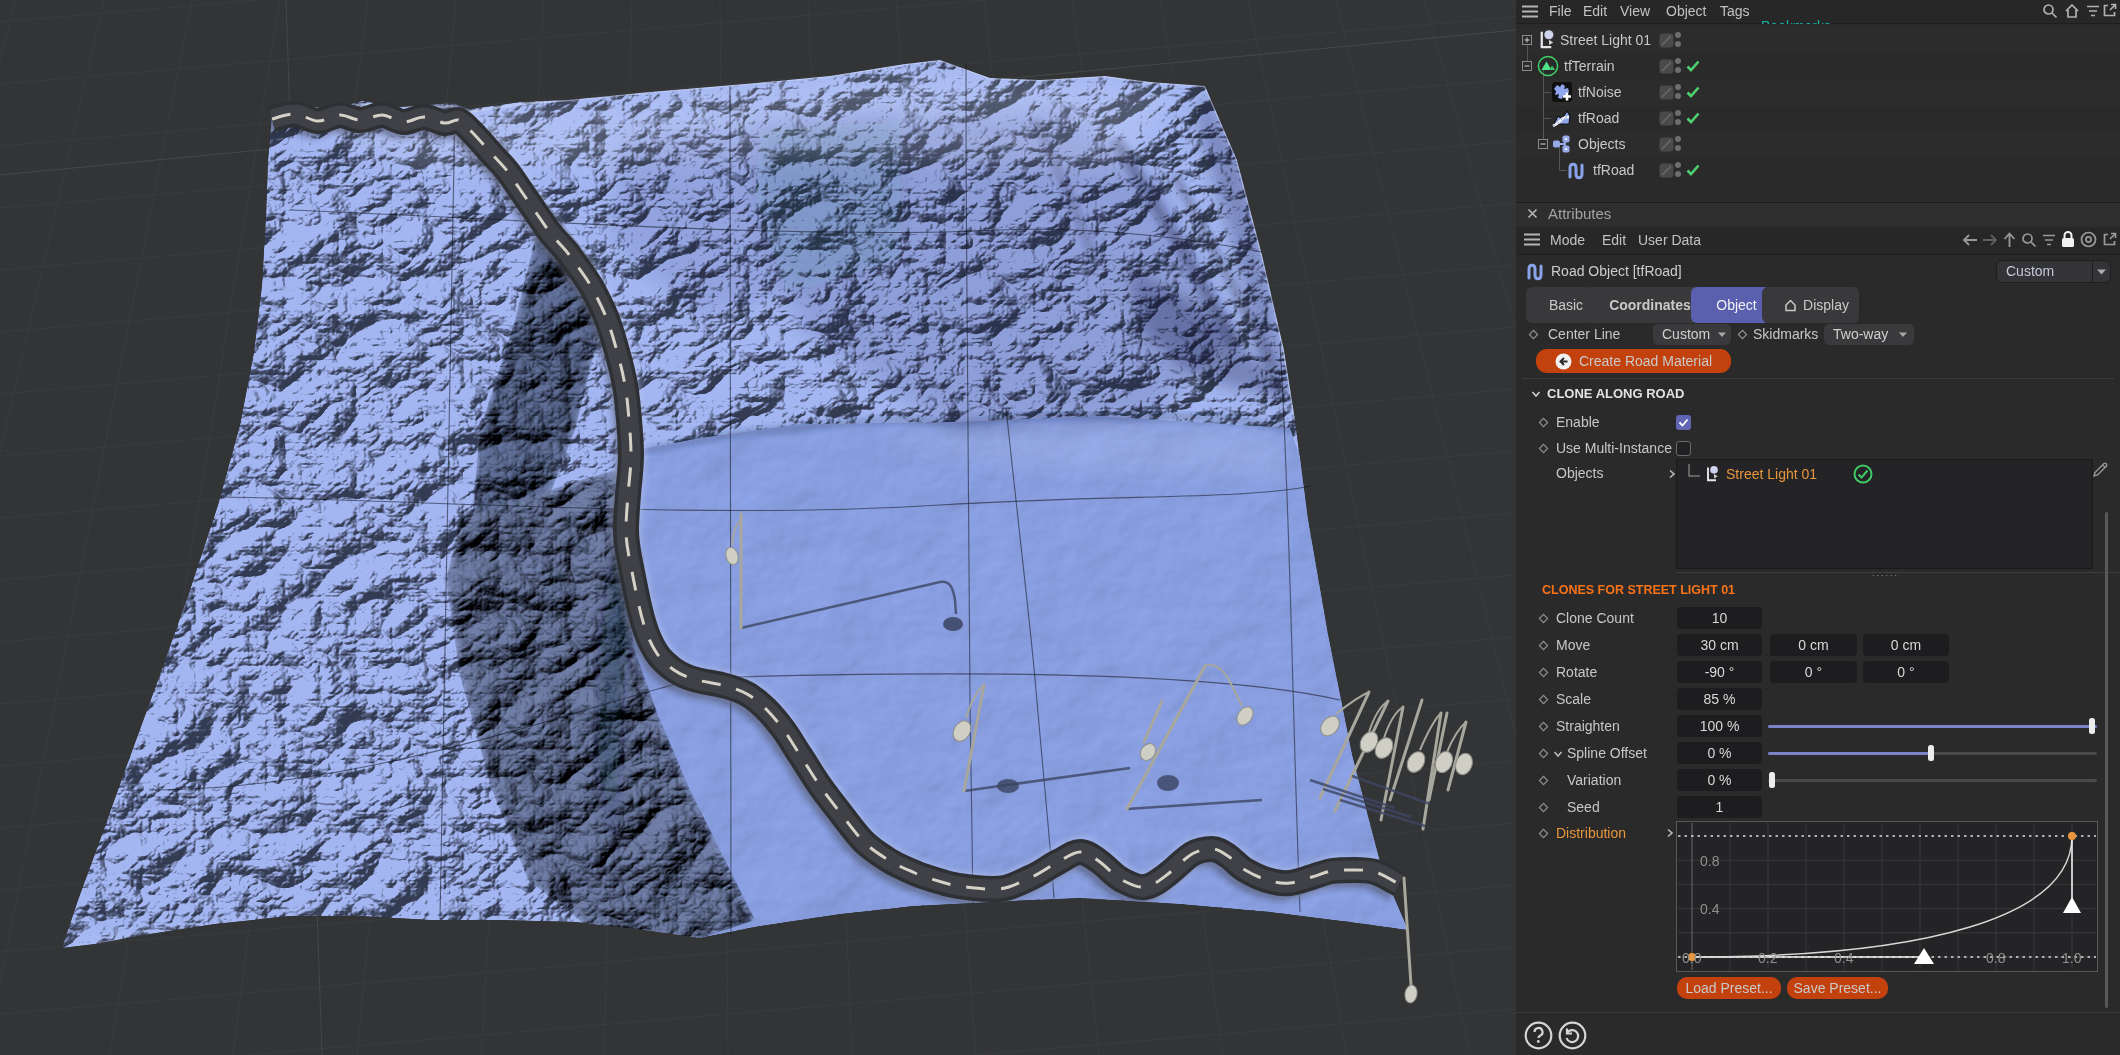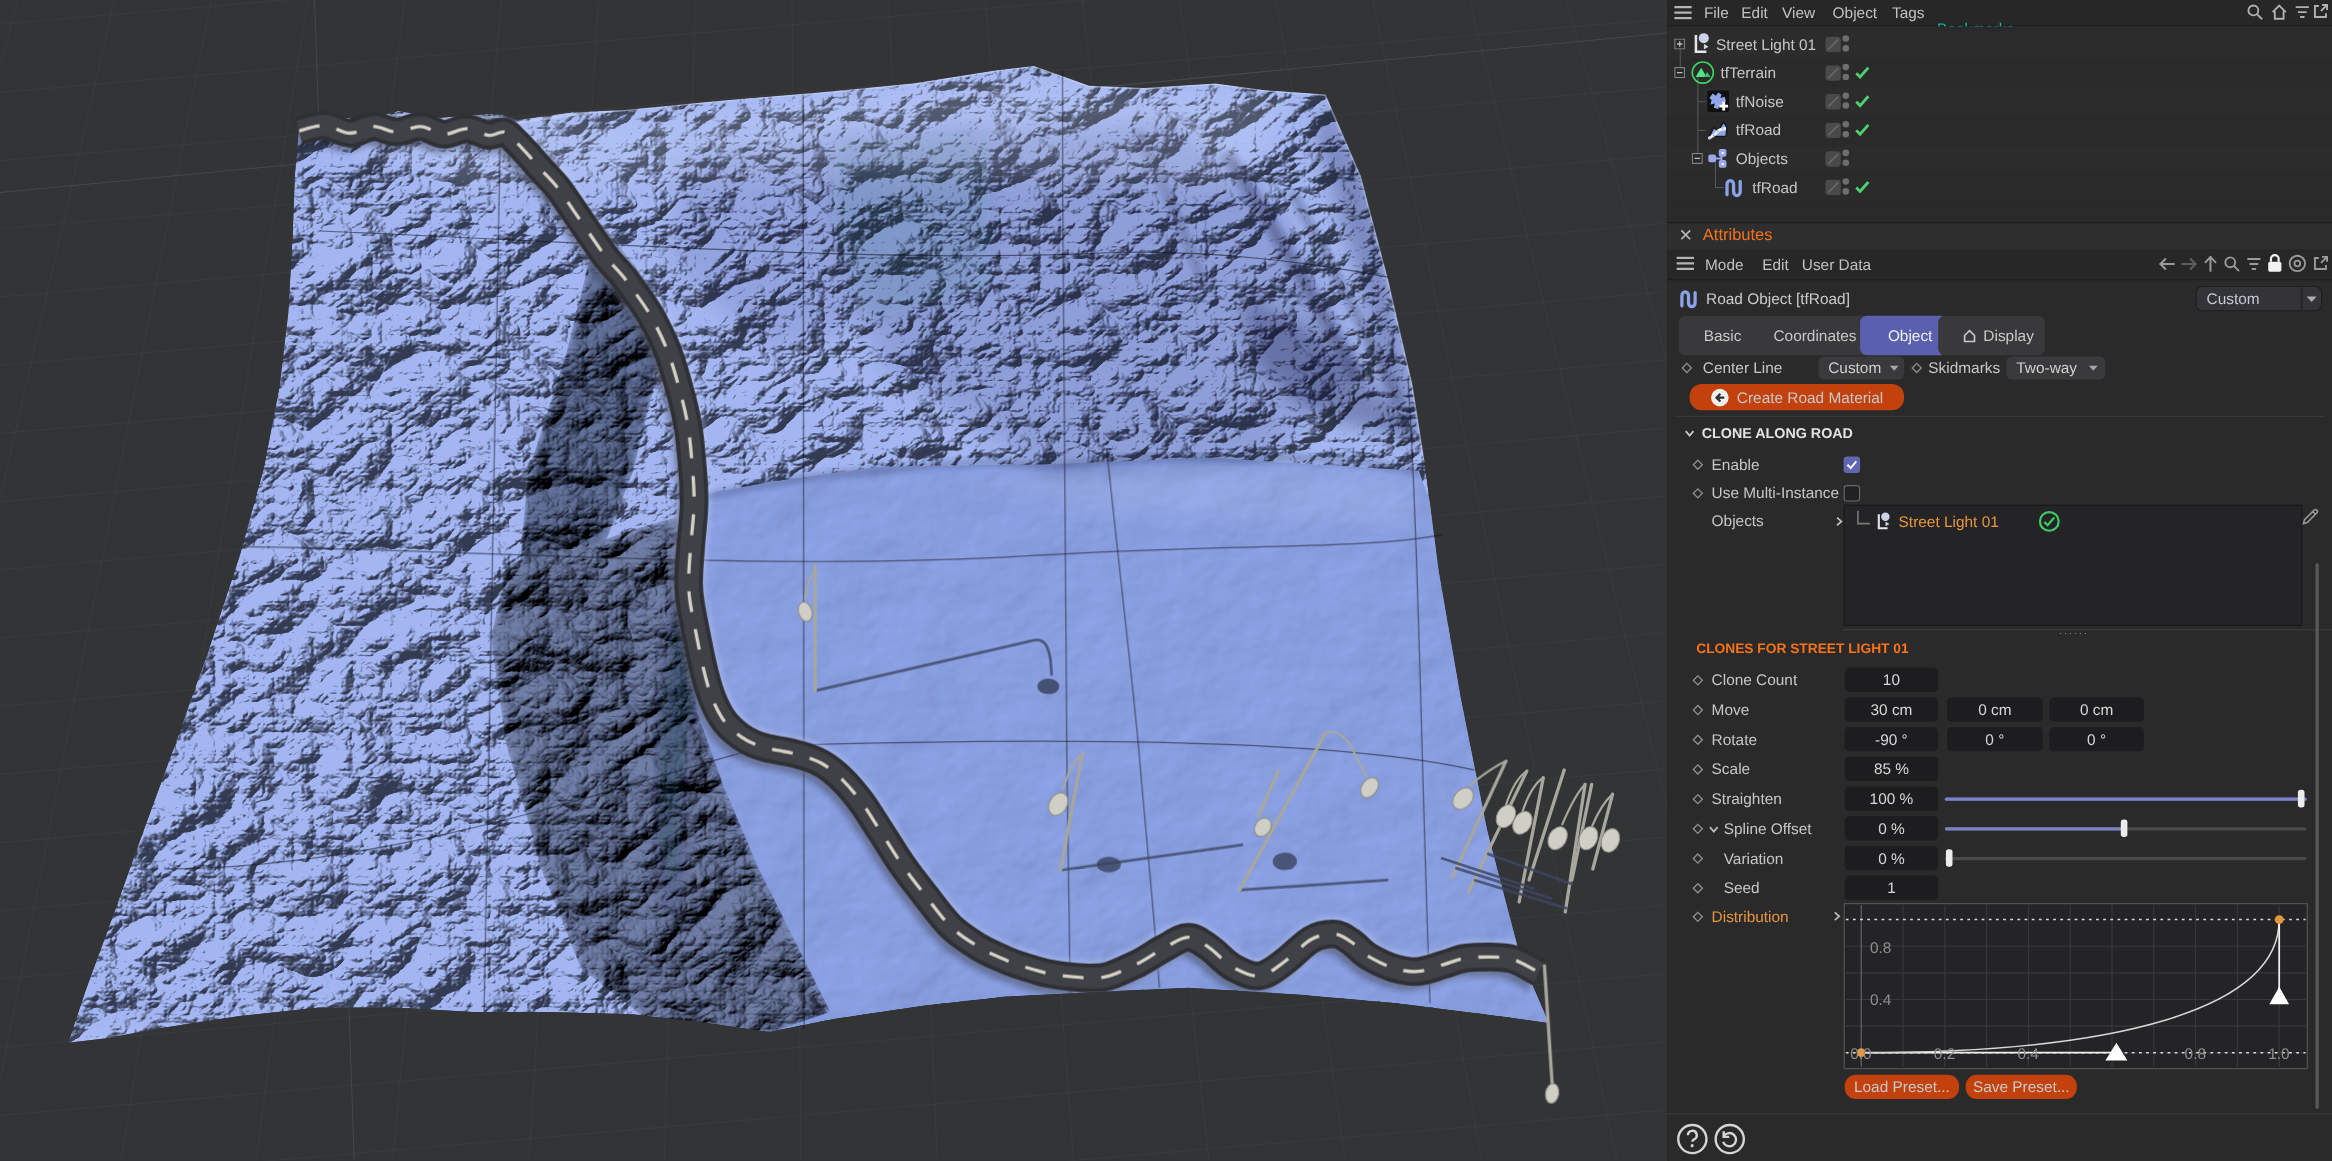--- a/index.html
+++ b/index.html
@@ -343,21 +343,21 @@
     <circle cx="4" cy="5" r="3" fill="#6e6e6e"></circle>
     <circle cx="4" cy="14" r="3" fill="#6e6e6e"></circle>
   </svg>
 <svg class="abs" style="left:1685px;top:162px" width="16" height="16" viewBox="0 0 16 16">
     <path d="M2.5,8.5 L6,12 L13.5,3.5" stroke="#4fd06e" stroke-width="2.6" fill="none"></path>
   </svg>
 <div class="abs" style="left:1516px;top:202px;width:604px;height:24px;background:#2e2e2f;border-top:1px solid #1c1c1d;border-bottom:1px solid #242425"></div>
 <svg class="abs" style="left:1527px;top:208px" width="11" height="11" viewBox="0 0 11 11">
     <path d="M1.5,1.5 L9.5,9.5 M9.5,1.5 L1.5,9.5" stroke="#b8b8b8" stroke-width="1.6"></path>
   </svg>
-<div class="txt" style="left:1548px;top:206px;font-size:15px;color:#f97316">Attributes</div>
+<div class="txt" style="left:1548px;top:206px;font-size:15px;color:#a3a3a3">Attributes</div>
 <div class="abs" style="left:1516px;top:227px;width:604px;height:27px;background:#272728;border-bottom:1px solid #1c1c1d"></div>
 <svg class="abs" style="left:1524px;top:233px" width="16" height="13" viewBox="0 0 16 13">
     <path d="M0,1.5 H16 M0,6.5 H16 M0,11.5 H16" stroke="#b5b5b5" stroke-width="2"></path>
   </svg>
 <div class="txt" style="left:1550px;top:233px;color:#c2c2c2">Mode</div>
 <div class="txt" style="left:1602px;top:233px;color:#c2c2c2">Edit</div>
 <div class="txt" style="left:1638px;top:233px;color:#c2c2c2">User Data</div>
 <svg class="abs" style="left:1962px;top:233px" width="16" height="14" viewBox="0 0 16 14">
     <path d="M15,7 H2 M7,2 L2,7 L7,12" fill="none" stroke="#9a9a9a" stroke-width="1.8"></path>
   </svg>
@@ -391,21 +391,21 @@
     <path d="M3,17 L3,8 C3,3 9,3 9,8 L9,14 C9,19 15,19 15,14 L15,5" stroke="#8aa2e8" stroke-width="3" fill="none" stroke-linecap="round"></path>
   </svg>
 <div class="txt" style="left:1551px;top:264px;color:#cccccc">Road Object [tfRoad]</div>
 <div class="abs" style="left:1996px;top:260px;width:115px;height:23px;background:#343438;border:1px solid #1e1e1f;border-radius:6px;box-sizing:border-box"></div>
 <div class="abs" style="left:2092px;top:261px;width:1px;height:21px;background:#1e1e1f"></div>
 <div class="txt" style="left:2006px;top:264px;color:#c3c9d6">Custom</div>
 <svg class="abs" style="left:2096px;top:268px" width="11" height="8" viewBox="0 0 11 8">
     <path d="M1,1.5 L5.5,6.5 L10,1.5 Z" fill="#aaaaaa"></path>
   </svg>
 <div class="tab" style="left:1526px;width:56px;">Basic</div>
-<div class="tab" style="left:1587px;width:102px;">Coordinates</div>
+<div class="tab" style="left:1587px;width:102px;font-weight:bold;">Coordinates</div>
 <div class="tab" style="left:1691px;width:67px;background:#5a60ae;color:#f0f0f5">Object</div>
 <div class="tab" style="left:1762px;width:85px;"><svg width="13" height="13" viewBox="0 0 13 13" style="margin-right:6px">
       <path d="M2,11.5 V6 L6.5,1.5 L11,6 V11.5 Z" fill="none" stroke="#c9c9c9" stroke-width="1.5"></path>
     </svg>Display</div>
 <svg class="abs" style="left:1528px;top:329px" width="11" height="11" viewBox="0 0 11 11">
     <rect x="2.6" y="2.6" width="5.8" height="5.8" fill="none" stroke="#909090" stroke-width="1.2" transform="rotate(45 5.5 5.5)"></rect>
   </svg>
 <div class="txt" style="left:1548px;top:327px;">Center Line</div>
 <div class="abs" style="left:1653px;top:324px;width:78px;height:21px;background:#3a3a3c;border-radius:5px"></div>
 <div class="txt" style="left:1662px;top:327px;color:#d0d0d0">Custom</div>

